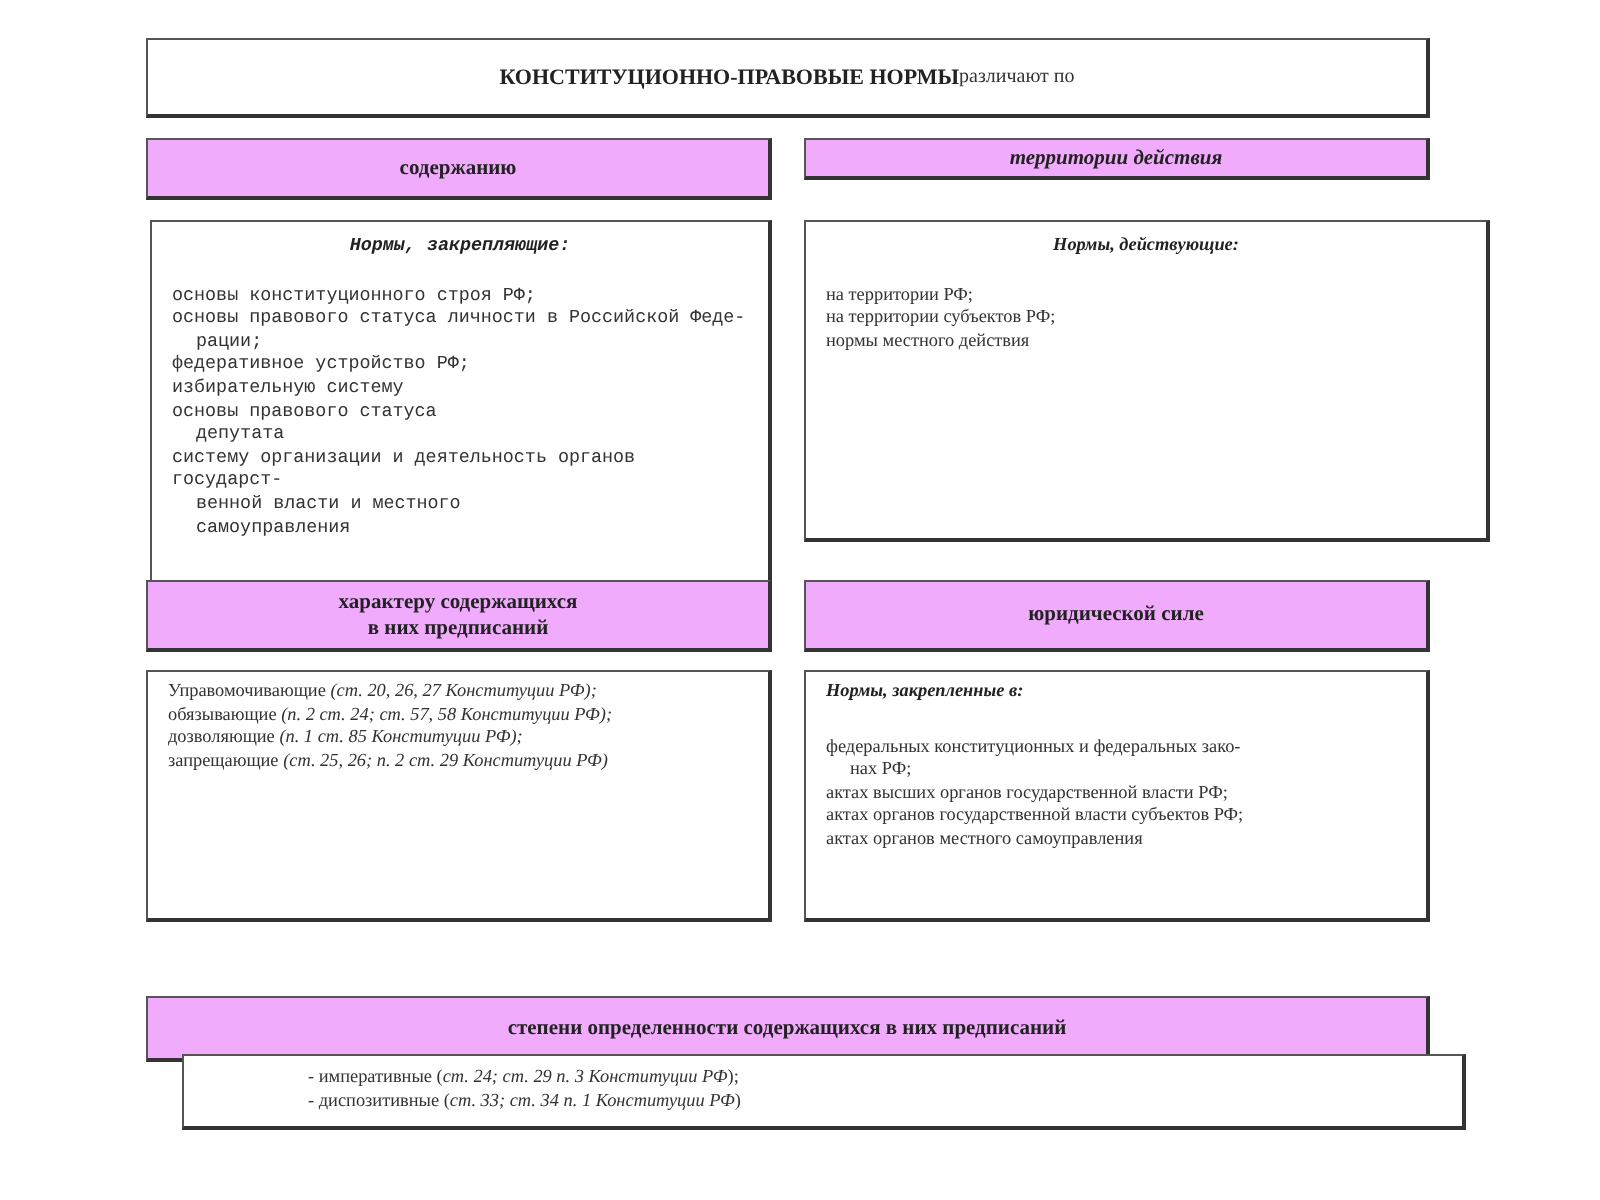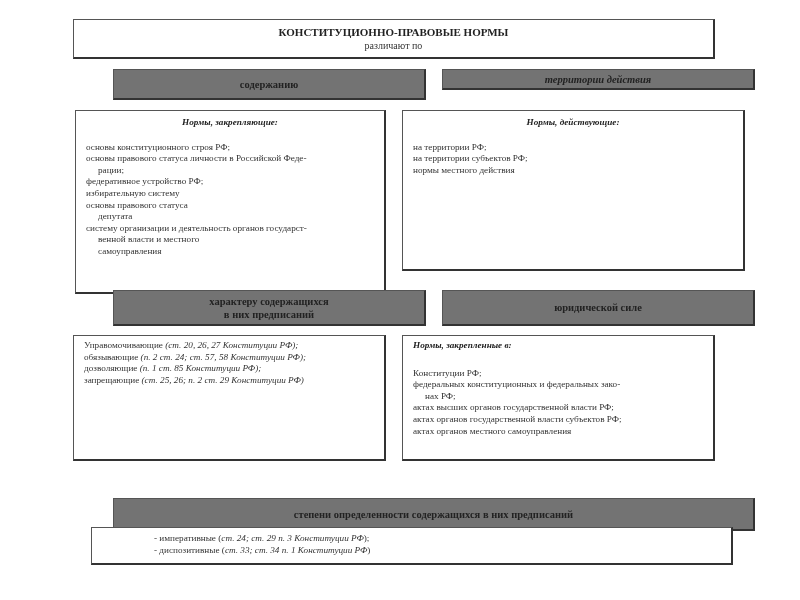--- a/index.html
+++ b/index.html
@@ -7,39 +7,39 @@
     width: 800px; height: 600px; background: #ffffff; position: relative; overflow: hidden;
     font-family: "Liberation Serif", "DejaVu Serif", serif; color: #333;
   }
   .box {
     position: absolute; box-sizing: border-box;
     border: 1px solid #555;
     border-right: 2px solid #333; border-bottom: 2px solid #333;
     background: #ffffff;
   }
   .hdr {
-    background: #737373; display: flex; flex-direction: column;
+    background: #f0abfc; display: flex; flex-direction: column;
     align-items: center; justify-content: center; text-align: center;
-    font-weight: bold; font-size: 10.5px; line-height: 13px; color: #222; margin-left: 40px;
+    font-weight: bold; font-size: 10.5px; line-height: 13px; color: #222;
   }
   .title-box { left: 73px; top: 19px; width: 642px; height: 40px;
-    display: flex; flex-direction: column; align-items: center; justify-content: center; }
+    display: flex; flex-direction: row; align-items: center; justify-content: center; }
   .title-main { font-weight: bold; font-size: 11px; line-height: 14px; color: #222; }
   .title-sub { font-size: 10px; line-height: 13px; color: #333; }
 
   .content { font-size: 9.2px; line-height: 11.6px; color: #333; padding: 4px 10px; }
   .content .lead { font-weight: bold; font-style: italic; text-align: center; margin-bottom: 13px; color: #222; }
   .content .lead.left { text-align: left; margin-bottom: 16px; }
   .content .line { }
   .content .line.hang { padding-left: 12px; }
   .content .cite { font-style: italic; }
 
   #h-content { left: 73px; top: 69px; width: 313px; height: 31px; }
   #h-territory { left: 402px; top: 69px; width: 313px; height: 21px; font-style: italic; }
-  #c-content { left: 75px; top: 110px; width: 311px; height: 184px; }
+  #c-content { left: 75px; top: 110px; width: 311px; height: 184px; font-family: Liberation Mono, monospace; }
   #c-territory { left: 402px; top: 110px; width: 343px; height: 161px; }
   #h-character { left: 73px; top: 290px; width: 313px; height: 36px; }
   #h-legal { left: 402px; top: 290px; width: 313px; height: 36px; }
   #c-character { left: 73px; top: 335px; width: 313px; height: 126px; }
   #c-legal { left: 402px; top: 335px; width: 313px; height: 126px; }
   #h-degree { left: 73px; top: 498px; width: 642px; height: 33px; align-items: center; }
   #c-degree { left: 73px; top: 527px; width: 642px; height: 38px; padding-top: 5px; padding-left: 62px; margin-left: 18px; }
   #c-content .lead { padding-top: 2px; }
   #c-territory .lead { padding-top: 2px; }
 </style>
@@ -90,21 +90,20 @@
 
 <div class="box content" id="c-character">
   <div class="line"><span>Управомочивающие </span><span class="cite">(ст. 20, 26, 27 Конституции РФ);</span></div>
   <div class="line"><span>обязывающие </span><span class="cite">(п. 2 ст. 24; ст. 57, 58 Конституции РФ);</span></div>
   <div class="line"><span>дозволяющие </span><span class="cite">(п. 1 ст. 85 Конституции РФ);</span></div>
   <div class="line"><span>запрещающие </span><span class="cite">(ст. 25, 26; п. 2 ст. 29 Конституции РФ)</span></div>
 </div>
 <div class="box content" id="c-legal">
   <div class="lead left">Нормы, закрепленные в:</div>
   <div id="legal-lines">
-      <div class="line">Конституции РФ;</div>
       <div class="line">федеральных конституционных и федеральных зако-</div>
       <div class="line hang">нах РФ;</div>
       <div class="line">актах высших органов государственной власти РФ;</div>
       <div class="line">актах органов государственной власти субъектов РФ;</div>
       <div class="line">актах органов местного самоуправления</div>
     </div>
 </div>
 
 <div class="box hdr" id="h-degree">
   <span>степени определенности содержащихся в них предписаний</span>

